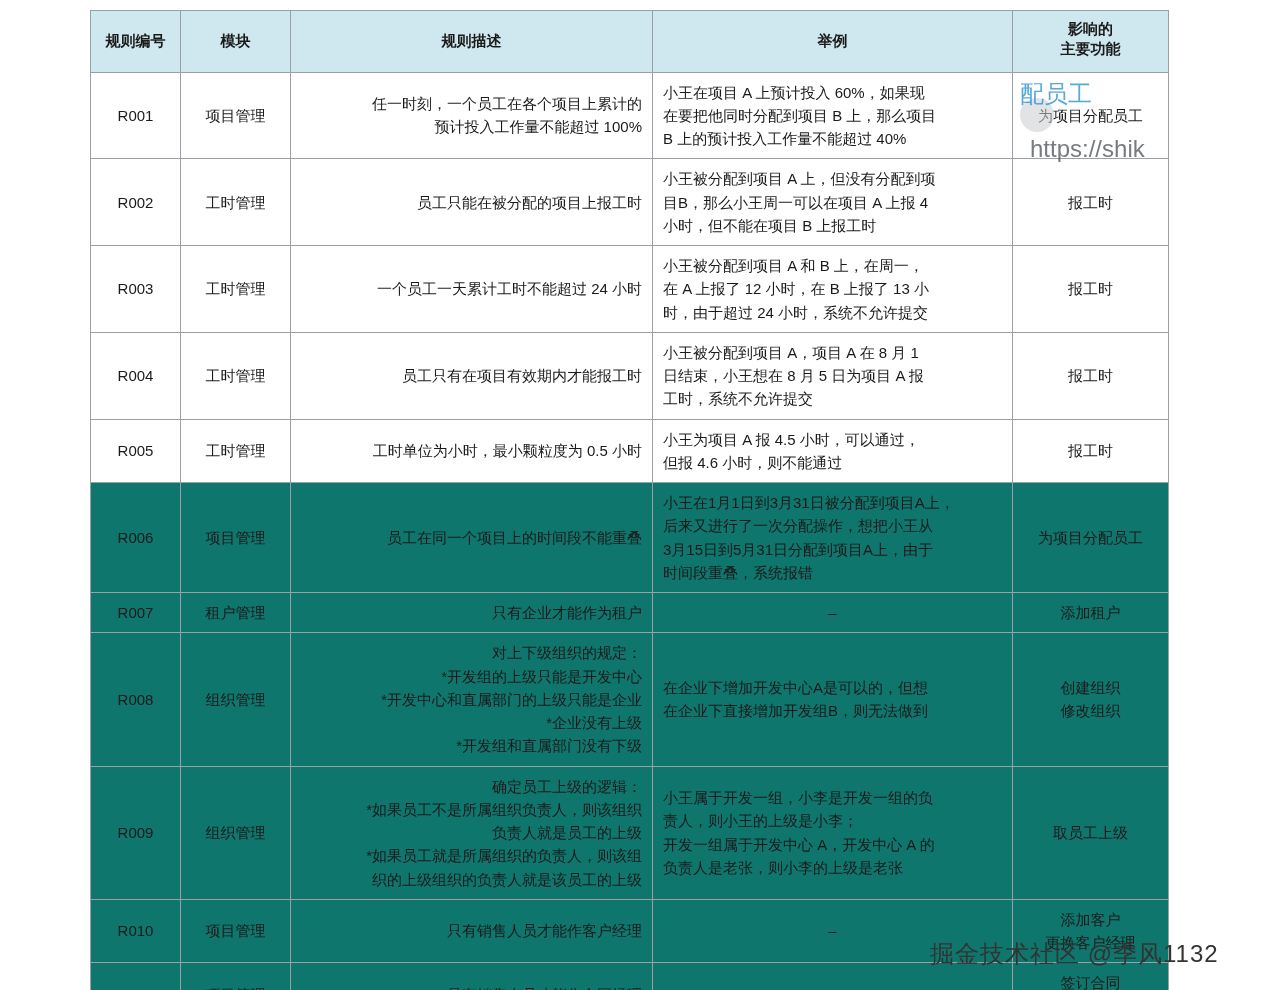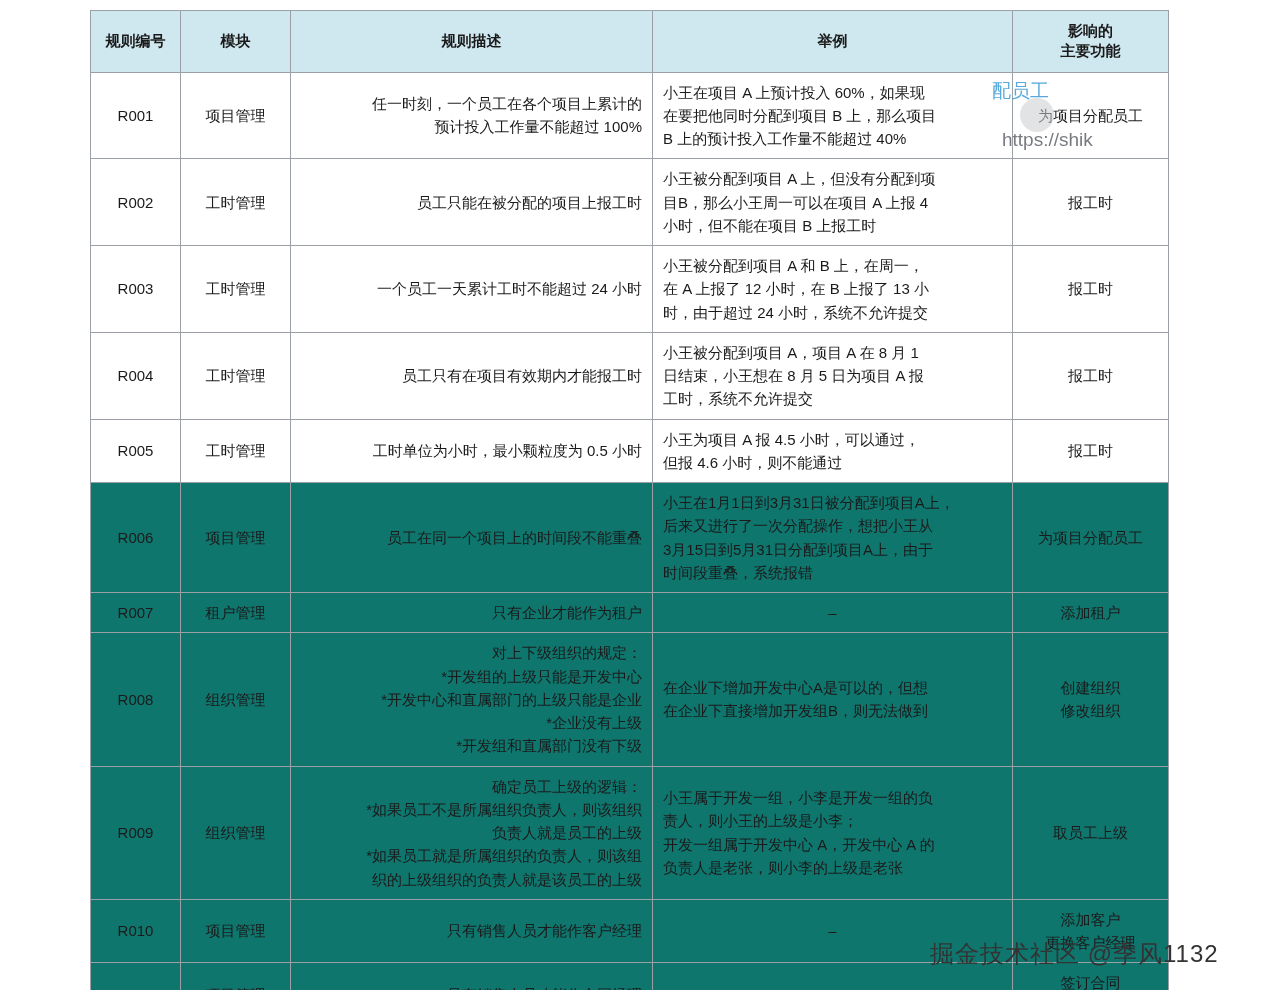--- a/index.html
+++ b/index.html
@@ -60,23 +60,23 @@
   }
   td.example.dash {
     text-align: center;
   }
   tr.plain td { background: #ffffff; }
   tr.shaded td { background: #0f766e; }
 
   
   .wm-url {
     position: absolute;
-    left: 992px;
+    left: 1020px;
     top: 78px;
-    font-size: 19px;
+    font-size: 24px;
     color: #7e8a92;
     opacity: 0.75;
     white-space: nowrap;
     pointer-events: none;
   }
   .wm-url .line2 {
     display: block;
     margin-top: 25px;
     margin-left: 10px;
     color: #4a4f55;
@@ -118,21 +118,21 @@
         <col class="c2">
         <col class="c3">
         <col class="c4">
     </colgroup>
     <thead>
       <tr>
         <th>规则编号</th>
         <th>模块</th>
         <th>规则描述</th>
         <th>举例</th>
-        <th class="center" style="white-space:pre-line;">影响的
+        <th class="center" style="white-space:pre-line;font-family:Liberation Mono, monospace;">影响的
 主要功能</th>
       </tr>
     </thead>
     <tbody>
       <tr class="plain">
         <td class="center">R001</td>
         <td class="center">项目管理</td>
         <td class="desc">任一时刻，一个员工在各个项目上累计的
 预计投入工作量不能超过 100%</td>
         <td class="example">小王在项目 A 上预计投入 60%，如果现

